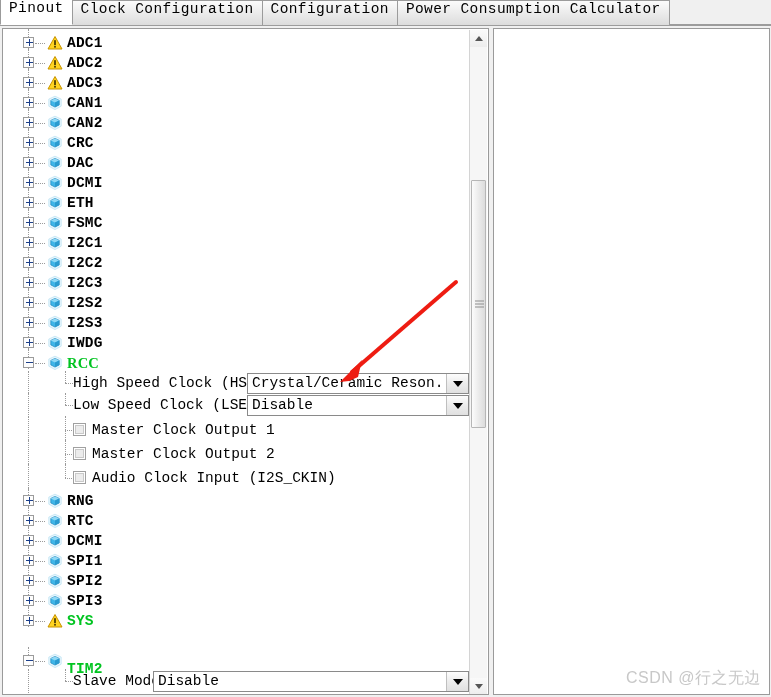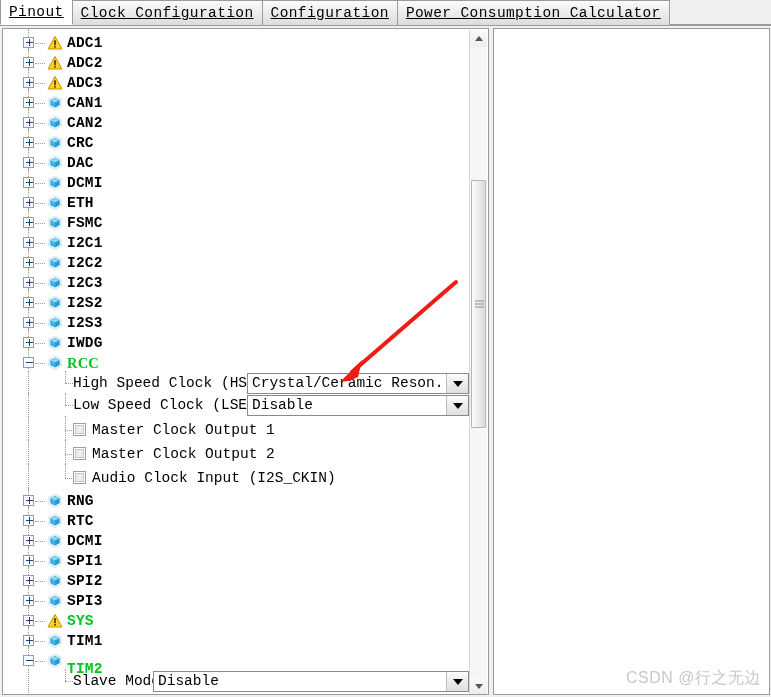--- a/index.html
+++ b/index.html
@@ -23,30 +23,28 @@
     width: 771px; height: 26px;
     background: #f0f0f0;
     display: flex;
     align-items: flex-end;
     border-bottom: 1px solid #9c9c9c;
   }
   .tab {
     height: 25px;
     padding: 0 8px;
     display: flex;
-    align-items: center;
     font-size: 14.5px;
     letter-spacing: 0.4px;
     color: #000000;
     background: linear-gradient(to bottom,#fbfbfb 0%,#eaeaea 55%,#dcdcdc 100%);
     border: 1px solid #9b9b9b;
     border-bottom: none;
     margin-right: -1px;
     white-space: nowrap;
-    text-decoration: underline;
   }
   .tab.active {
     background: #ffffff;
     border-bottom: 1px solid #ffffff;
     position: relative;
     z-index: 5;
     height: 26px;
   }
   .tabs-filler {
     flex: 1;
@@ -667,34 +665,20 @@
           <span class="dotlink" style="left:32px;top:10px;width:10px;"></span>
           <span class="ico" style="left:44px;top:2px;">
             <svg width="16" height="16" viewBox="0 0 16 16">
               <polygon points="8,1.5 15,14 1,14" fill="#ffd320" stroke="#c79300" stroke-width="1" stroke-linejoin="round"></polygon>
               <rect x="7.2" y="5.2" width="1.6" height="5" fill="#3a2c00"></rect>
               <rect x="7.2" y="11" width="1.6" height="1.6" fill="#3a2c00"></rect>
             </svg>
           </span>
           <span class="lbl green" style="left:64px;top:0px;">SYS</span>
         </div>
-        <div class="row" style="position:absolute;left:0;top:602px;width:466px;">
-          <span class="vline" style="left:25px;top:-4px;height:20px;"></span>
-          <div class="expander plus" style="left:20px;top:4px;"></div>
-          <span class="dotlink" style="left:32px;top:10px;width:10px;"></span>
-          <span class="ico" style="left:44px;top:2px;">
-            <svg width="16" height="16" viewBox="0 0 16 16">
-              <path d="M8 1.2 L14.2 4.1 L14.2 11.2 L8 14.6 L1.8 11.2 L1.8 4.1 Z" fill="#e8f6fd" stroke="#bfe3f2" stroke-width="0.8"></path>
-              <path d="M8 3.4 L12.2 5.4 L12.2 9.9 L8 12.1 L3.8 9.9 L3.8 5.4 Z" fill="#3fb5e8" stroke="#1f87bb" stroke-width="0.7"></path>
-              <path d="M8 3.4 L12.2 5.4 L8 7.6 L3.8 5.4 Z" fill="#8fd8f5"></path>
-              <path d="M8 7.6 L12.2 5.4 L12.2 9.9 L8 12.1 Z" fill="#2a9bd0"></path>
-            </svg>
-          </span>
-          <span class="lbl" style="left:64px;top:0px;">TIM1</span>
-        </div>
         <div class="row" style="position:absolute;left:0;top:622px;width:466px;">
           <span class="vline" style="left:25px;top:-4px;height:20px;"></span>
           <div class="expander " style="left:20px;top:4px;"></div>
           <span class="dotlink" style="left:32px;top:10px;width:10px;"></span>
           <span class="ico" style="left:44px;top:2px;">
             <svg width="16" height="16" viewBox="0 0 16 16">
               <path d="M8 1.2 L14.2 4.1 L14.2 11.2 L8 14.6 L1.8 11.2 L1.8 4.1 Z" fill="#e8f6fd" stroke="#bfe3f2" stroke-width="0.8"></path>
               <path d="M8 3.4 L12.2 5.4 L12.2 9.9 L8 12.1 L3.8 9.9 L3.8 5.4 Z" fill="#3fb5e8" stroke="#1f87bb" stroke-width="0.7"></path>
               <path d="M8 3.4 L12.2 5.4 L8 7.6 L3.8 5.4 Z" fill="#8fd8f5"></path>
               <path d="M8 7.6 L12.2 5.4 L12.2 9.9 L8 12.1 Z" fill="#2a9bd0"></path>

